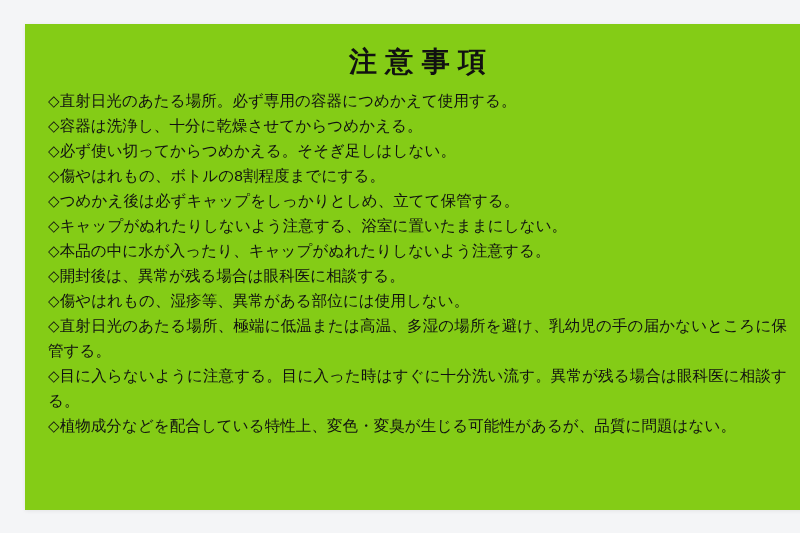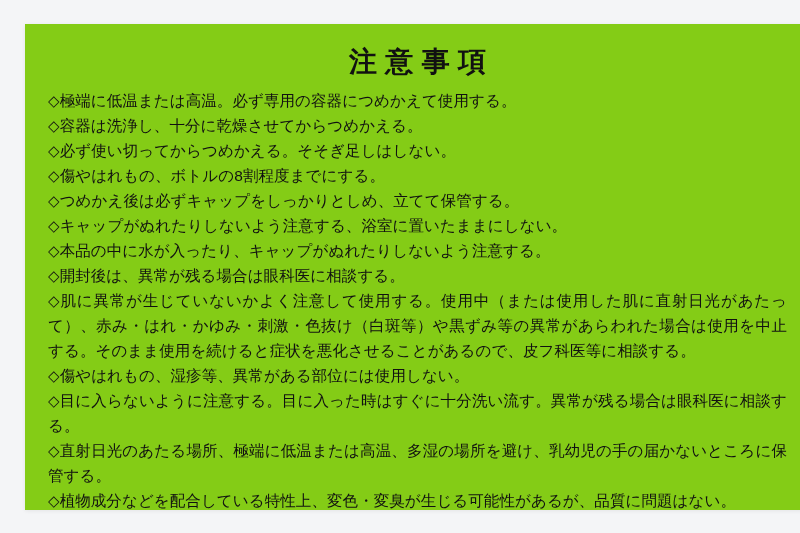--- a/index.html
+++ b/index.html
@@ -48,28 +48,27 @@
     font-size: 15px;
   }
 </style>
 </head>
 <body>
 
 <div class="page">
   <div class="card">
     <h1 class="title">注意事項</h1>
     <div class="list">
-        <p class="item"><span class="bullet">◇</span><span>極端に低温または高温。必ず専用の容器につめかえて使用する。</span></p>
+        <p class="item"><span class="bullet">◇</span><span>直射日光のあたる場所。必ず専用の容器につめかえて使用する。</span></p>
         <p class="item"><span class="bullet">◇</span><span>容器は洗浄し、十分に乾燥させてからつめかえる。</span></p>
         <p class="item"><span class="bullet">◇</span><span>必ず使い切ってからつめかえる。そそぎ足しはしない。</span></p>
         <p class="item"><span class="bullet">◇</span><span>傷やはれもの、ボトルの8割程度までにする。</span></p>
         <p class="item"><span class="bullet">◇</span><span>つめかえ後は必ずキャップをしっかりとしめ、立てて保管する。</span></p>
         <p class="item"><span class="bullet">◇</span><span>キャップがぬれたりしないよう注意する、浴室に置いたままにしない。</span></p>
         <p class="item"><span class="bullet">◇</span><span>本品の中に水が入ったり、キャップがぬれたりしないよう注意する。</span></p>
         <p class="item"><span class="bullet">◇</span><span>開封後は、異常が残る場合は眼科医に相談する。</span></p>
-        <p class="item"><span class="bullet">◇</span><span>肌に異常が生じていないかよく注意して使用する。使用中（または使用した肌に直射日光があたって）、赤み・はれ・かゆみ・刺激・色抜け（白斑等）や黒ずみ等の異常があらわれた場合は使用を中止する。そのまま使用を続けると症状を悪化させることがあるので、皮フ科医等に相談する。</span></p>
         <p class="item"><span class="bullet">◇</span><span>傷やはれもの、湿疹等、異常がある部位には使用しない。</span></p>
+        <p class="item"><span class="bullet">◇</span><span>直射日光のあたる場所、極端に低温または高温、多湿の場所を避け、乳幼児の手の届かないところに保管する。</span></p>
         <p class="item"><span class="bullet">◇</span><span>目に入らないように注意する。目に入った時はすぐに十分洗い流す。異常が残る場合は眼科医に相談する。</span></p>
-        <p class="item"><span class="bullet">◇</span><span>直射日光のあたる場所、極端に低温または高温、多湿の場所を避け、乳幼児の手の届かないところに保管する。</span></p>
         <p class="item"><span class="bullet">◇</span><span>植物成分などを配合している特性上、変色・変臭が生じる可能性があるが、品質に問題はない。</span></p>
       </div>
   </div>
 </div>
 
 </body></html>

